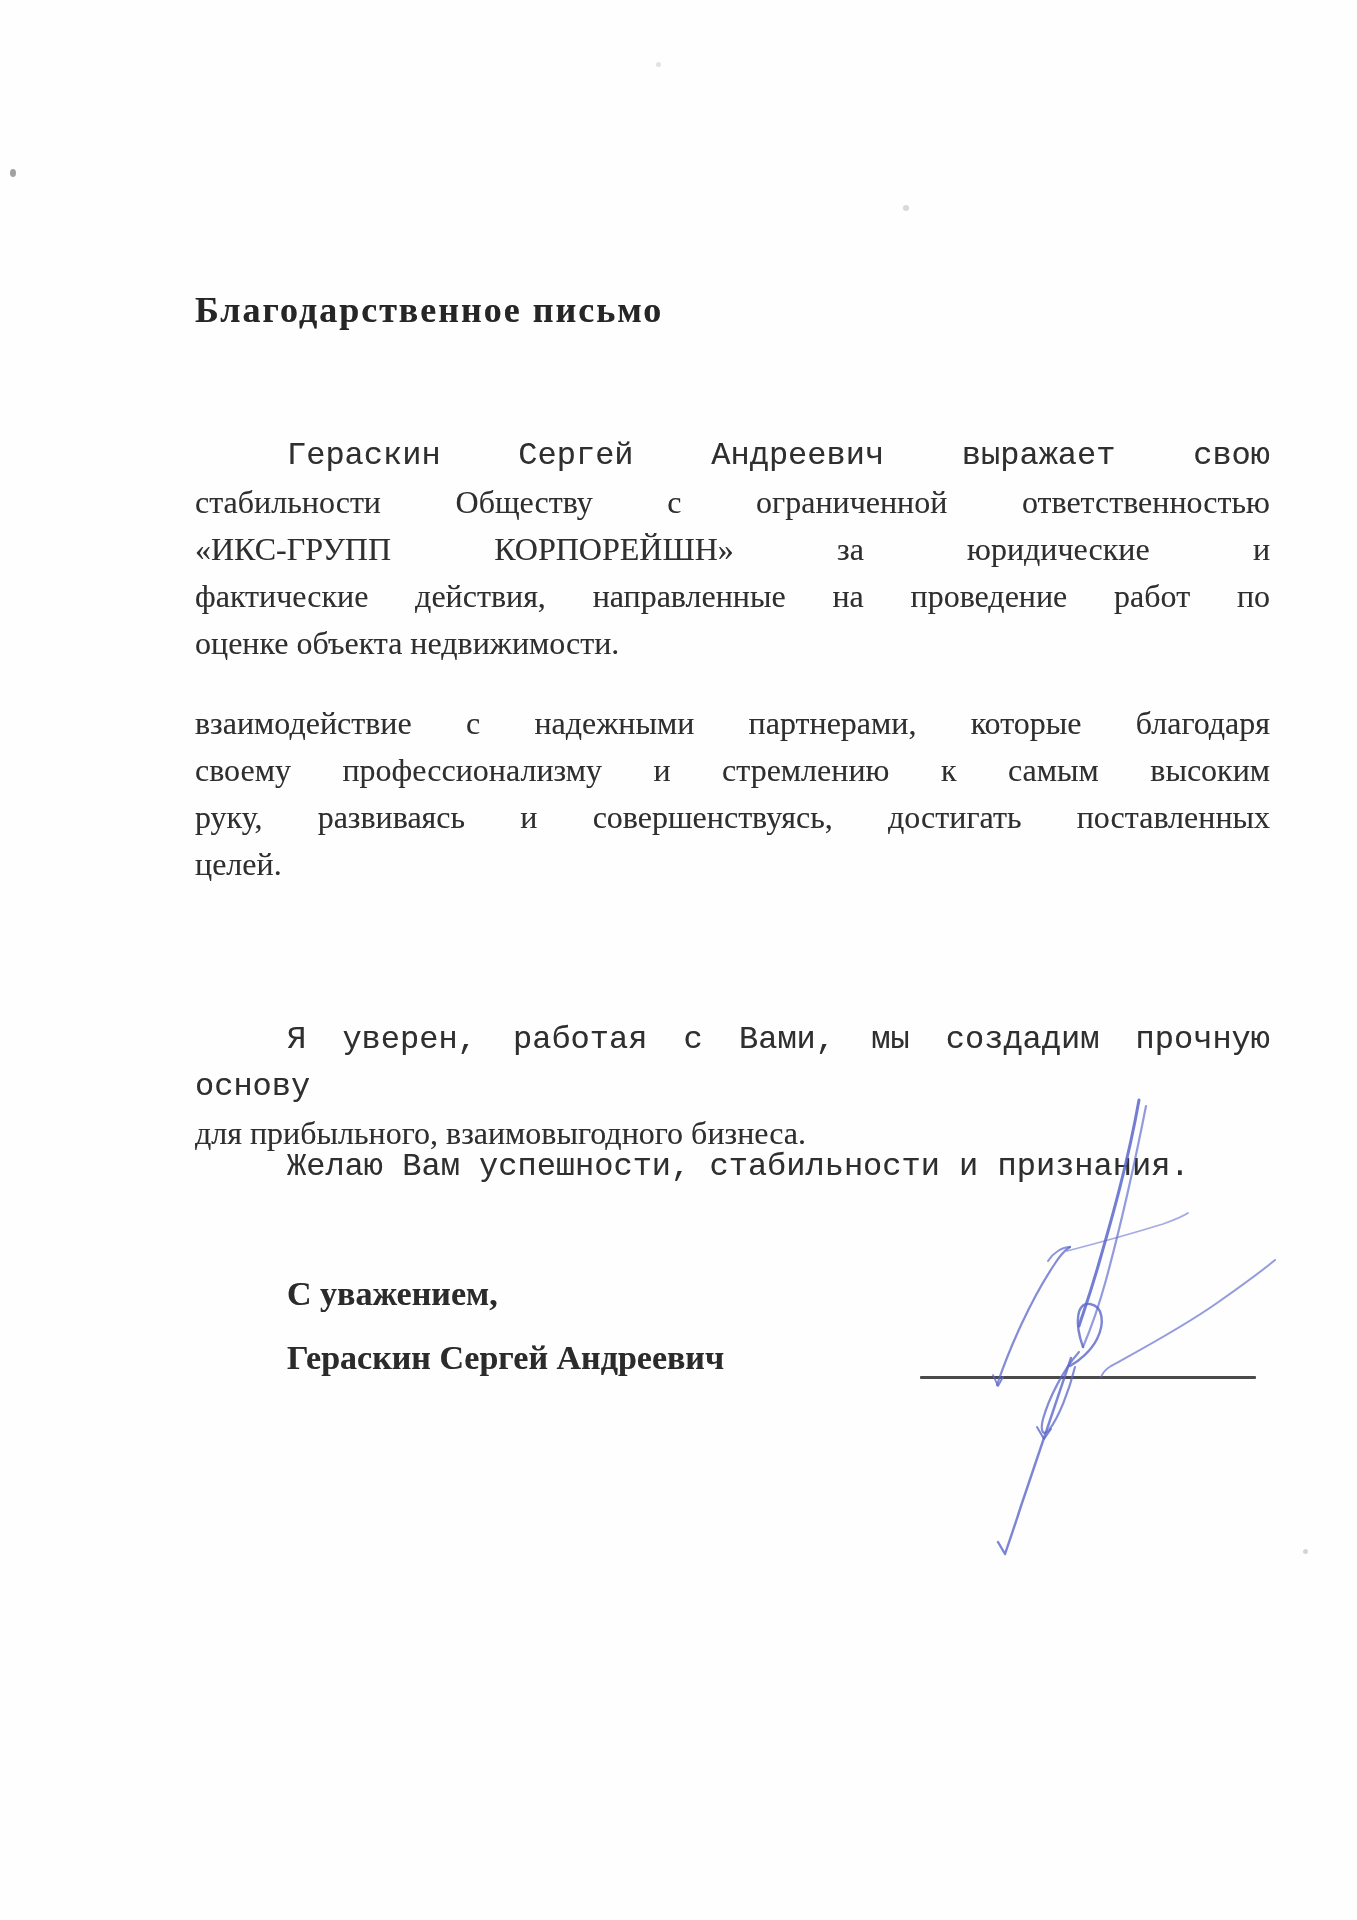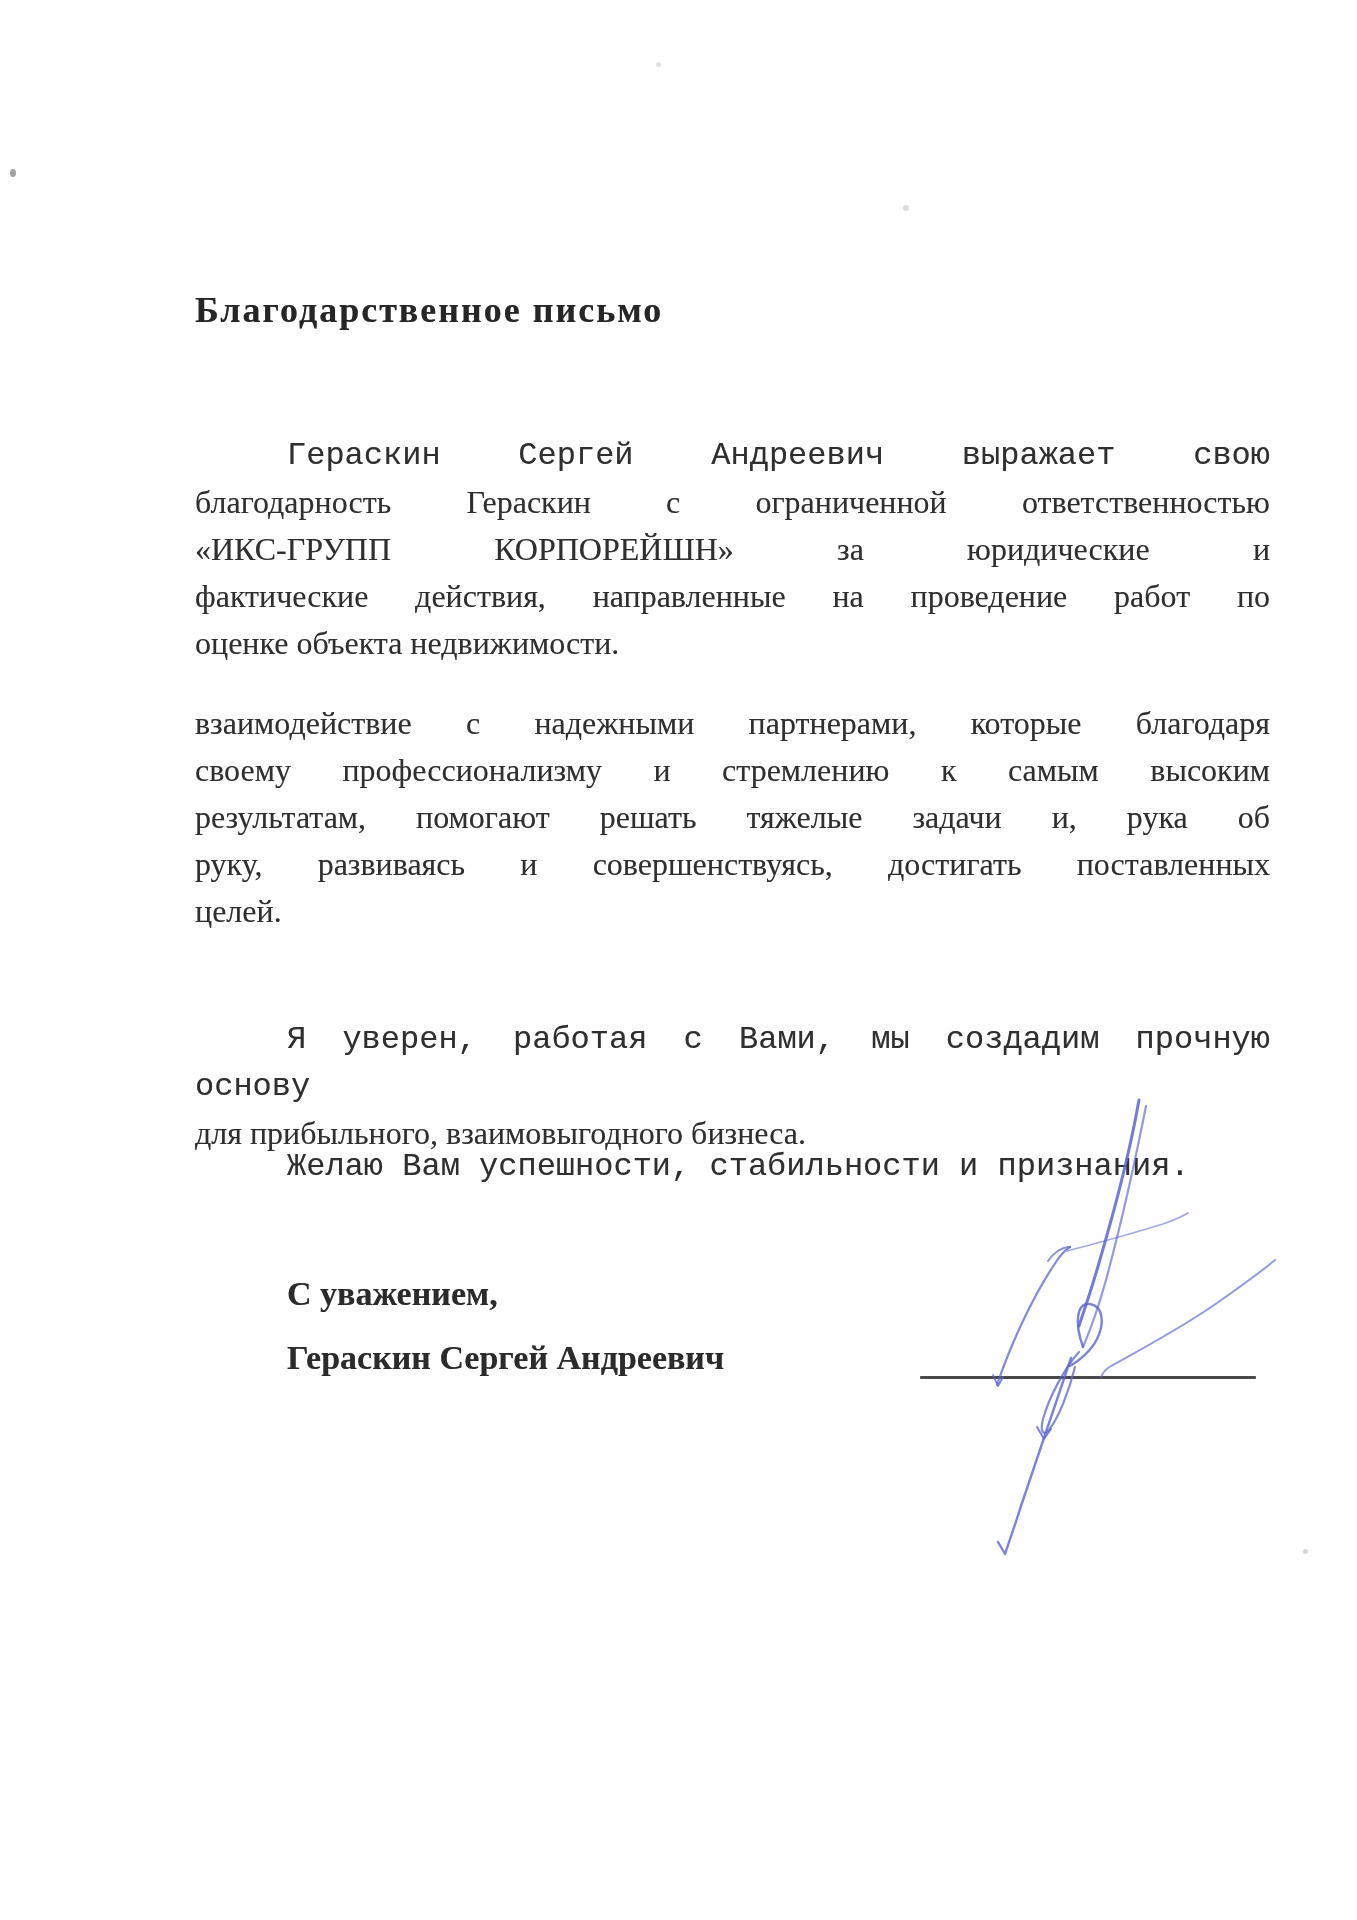--- a/index.html
+++ b/index.html
@@ -69,30 +69,29 @@
 </style>
 </head>
 <body>
 
 <div class="page">
 
   <h1 class="title">Благодарственное письмо</h1>
 
   <div class="para" style="top:432px">
     <div class="line first">Гераскин Сергей Андреевич выражает свою</div>
-    <div class="line">благодарность Гераскин с ограниченной ответственностью</div>
+    <div class="line">стабильности Обществу с ограниченной ответственностью</div>
     <div class="line">«ИКС-ГРУПП КОРПОРЕЙШН» за юридические и</div>
     <div class="line">фактические действия, направленные на проведение работ по</div>
     <div class="line last">оценке объекта недвижимости.</div>
   </div>
 
   <div class="para" style="top:700px">
     <div class="line">взаимодействие с надежными партнерами, которые благодаря</div>
     <div class="line">своему профессионализму и стремлению к самым высоким</div>
-    <div class="line">результатам, помогают решать тяжелые задачи и, рука об</div>
     <div class="line">руку, развиваясь и совершенствуясь, достигать поставленных</div>
     <div class="line last">целей.</div>
   </div>
 
   <div class="para" style="top:1143px">
     <div class="line first last">Желаю Вам успешности, стабильности и признания.</div>
   </div>
 
   <div class="para" style="top:1016px">
     <div class="line first">Я уверен, работая с Вами, мы создадим прочную основу</div>

